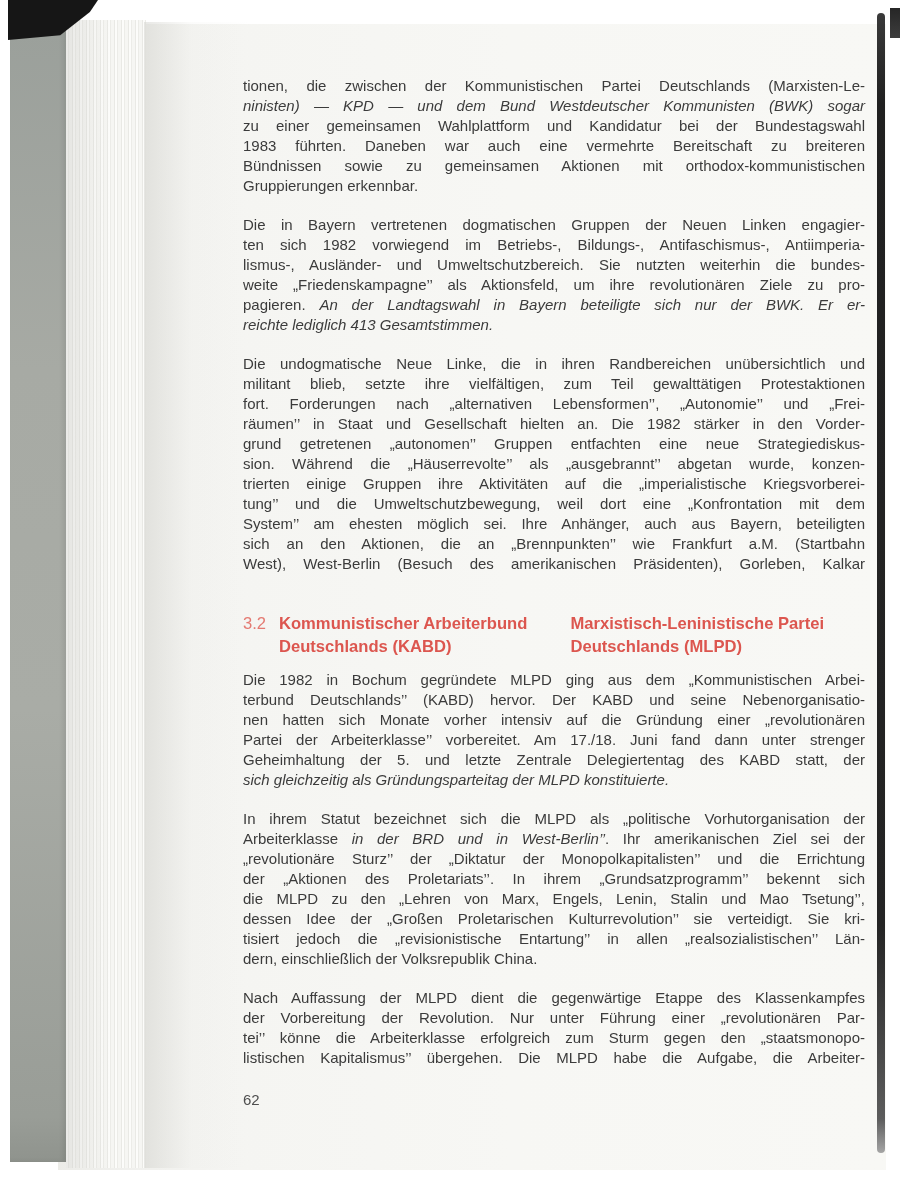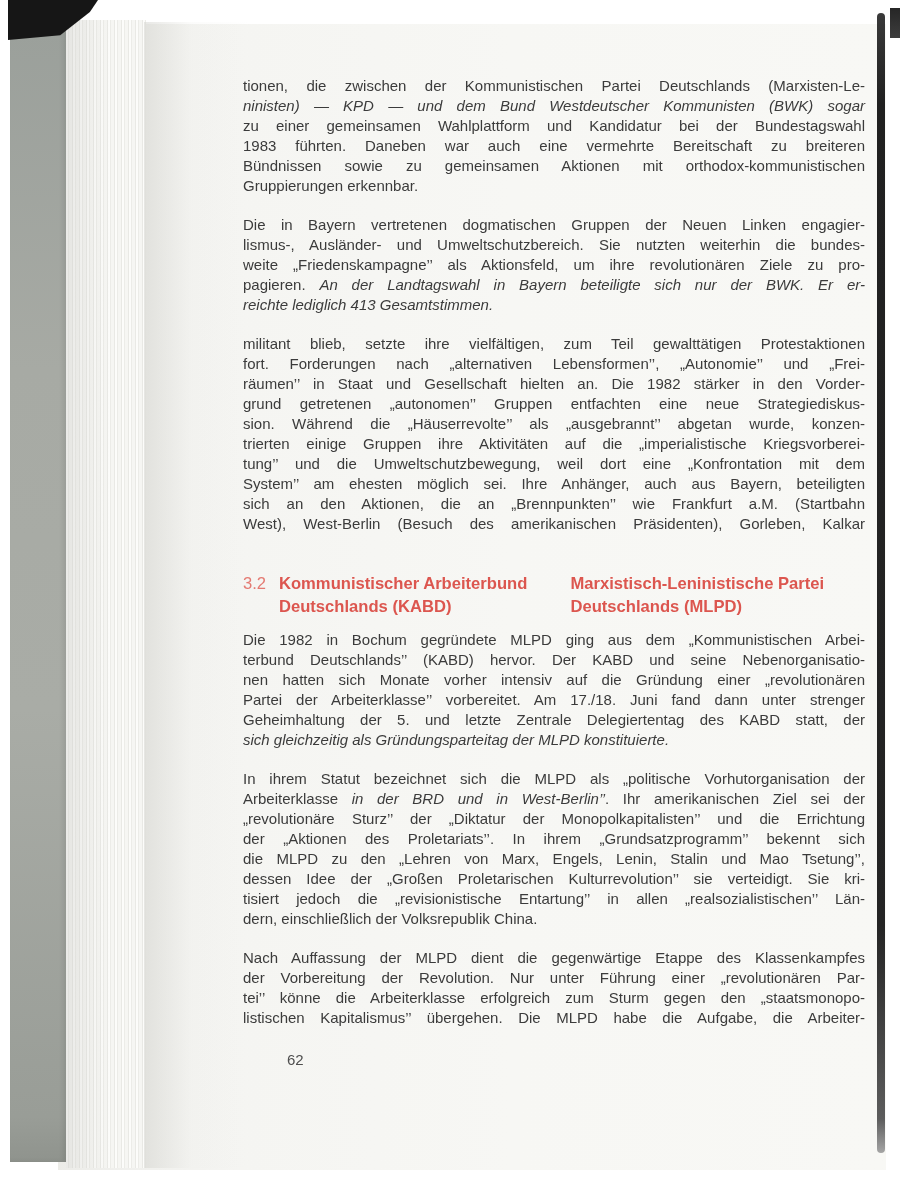--- a/index.html
+++ b/index.html
@@ -59,21 +59,21 @@
   .tline.tlast { text-align-last:left; }
   .it { font-style:italic; }
   .heading {
     display:flex; margin:38px 0 12px 0;
     font-size:16.6px; line-height:23px; font-weight:bold;
     color:var(--heading-red,#dc564f);
     justify-content:flex-end;
   }
   .hnum { flex:0 0 36px; font-weight:normal; color:var(--heading-number-red,#e47a72); }
   .htext { display:flex; flex-direction:row; }
-  .pagenum { margin-top:22px; font-size:15px; line-height:20px; color:#4e4e4e;margin-left:44px; }
+  .pagenum { margin-top:22px; font-size:15px; line-height:20px; color:#4e4e4e; }
 </style>
 </head>
 <body>
 
 <div class="scan">
   <div class="paper"></div>
   <div class="spine"></div>
   <div class="pages"></div>
   <div class="gutter-shade"></div>
   <div class="corner"></div>
@@ -84,26 +84,28 @@
     <div class="para">
         <div class="tline"><span>tionen, die zwischen der Kommunistischen Partei Deutschlands (Marxisten-Le-</span></div>
         <div class="tline"><span class="it">ninisten) — KPD — und dem Bund Westdeutscher Kommunisten (BWK) sogar</span></div>
         <div class="tline"><span>zu einer gemeinsamen Wahlplattform und Kandidatur bei der Bundestagswahl</span></div>
         <div class="tline"><span>1983 führten. Daneben war auch eine vermehrte Bereitschaft zu breiteren</span></div>
         <div class="tline"><span>Bündnissen sowie zu gemeinsamen Aktionen mit orthodox-kommunistischen</span></div>
         <div class="tline tlast"><span>Gruppierungen erkennbar.</span></div>
       </div>
     <div class="para">
         <div class="tline"><span>Die in Bayern vertretenen dogmatischen Gruppen der Neuen Linken engagier-</span></div>
+        <div class="tline"><span>ten sich 1982 vorwiegend im Betriebs-, Bildungs-, Antifaschismus-, Antiimperia-</span></div>
         <div class="tline"><span>lismus-, Ausländer- und Umweltschutzbereich. Sie nutzten weiterhin die bundes-</span></div>
         <div class="tline"><span>weite „Friedenskampagne’’ als Aktionsfeld, um ihre revolutionären Ziele zu pro-</span></div>
         <div class="tline"><span>pagieren. </span><span class="it">An der Landtagswahl in Bayern beteiligte sich nur der BWK. Er er-</span></div>
         <div class="tline tlast"><span class="it">reichte lediglich 413 Gesamtstimmen.</span></div>
       </div>
     <div class="para">
+        <div class="tline"><span>Die undogmatische Neue Linke, die in ihren Randbereichen unübersichtlich und</span></div>
         <div class="tline"><span>militant blieb, setzte ihre vielfältigen, zum Teil gewalttätigen Protestaktionen</span></div>
         <div class="tline"><span>fort. Forderungen nach „alternativen Lebensformen’’, „Autonomie’’ und „Frei-</span></div>
         <div class="tline"><span>räumen’’ in Staat und Gesellschaft hielten an. Die 1982 stärker in den Vorder-</span></div>
         <div class="tline"><span>grund getretenen „autonomen’’ Gruppen entfachten eine neue Strategiediskus-</span></div>
         <div class="tline"><span>sion. Während die „Häuserrevolte’’ als „ausgebrannt’’ abgetan wurde, konzen-</span></div>
         <div class="tline"><span>trierten einige Gruppen ihre Aktivitäten auf die „imperialistische Kriegsvorberei-</span></div>
         <div class="tline"><span>tung’’ und die Umweltschutzbewegung, weil dort eine „Konfrontation mit dem</span></div>
         <div class="tline"><span>System’’ am ehesten möglich sei. Ihre Anhänger, auch aus Bayern, beteiligten</span></div>
         <div class="tline"><span>sich an den Aktionen, die an „Brennpunkten’’ wie Frankfurt a.M. (Startbahn</span></div>
         <div class="tline"><span>West), West-Berlin (Besuch des amerikanischen Präsidenten), Gorleben, Kalkar</span></div>

